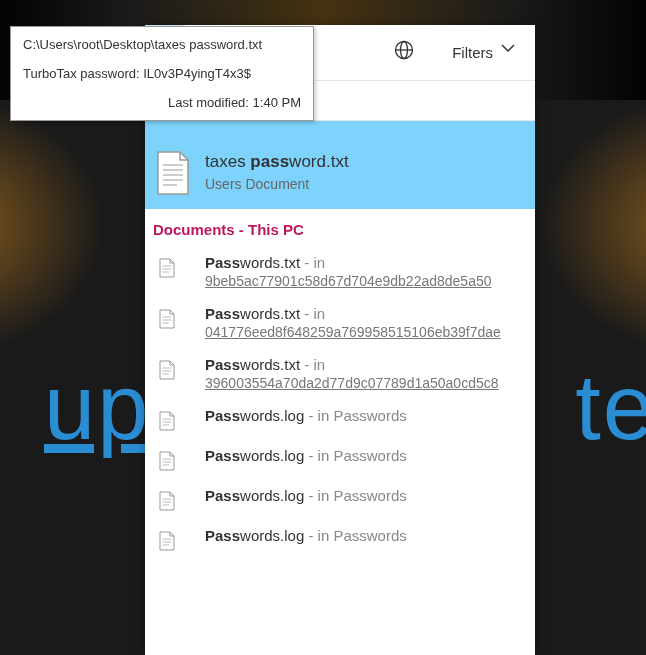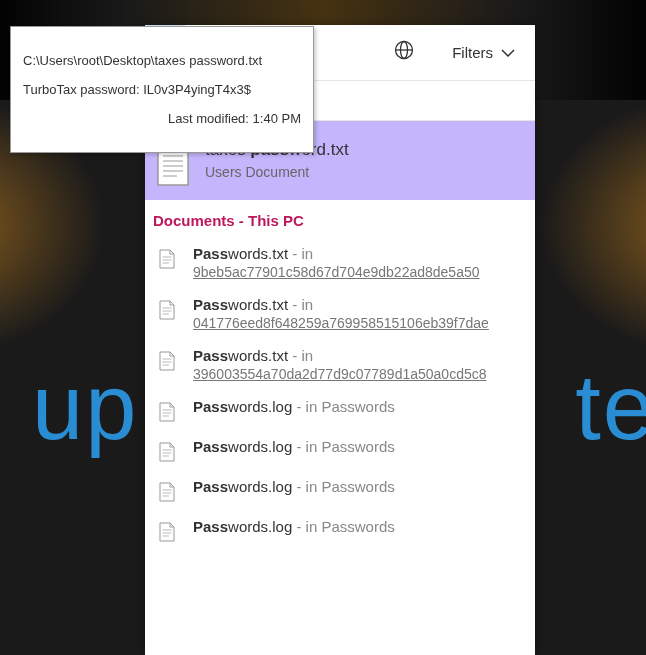--- a/index.html
+++ b/index.html
@@ -16,21 +16,21 @@
       color: #2a8dd4;
       font-size: 92px;
       font-weight: 300;
       top: 355px;
       left: 0;
       width: 100%;
       display: flex;
       justify-content: space-between;
       letter-spacing: 2px;
     }
-    .bg-text-left { margin-left: 32px; }
+    .bg-text-left { margin-left: 44px; text-decoration: underline; }
     .bg-text-right { margin-right: -10px; }
     .bg-dark-top {
       position: absolute;
       top: 0; left: 0; width: 646px; height: 100px;
       background: linear-gradient(to right, #000 0%, #1a1a1a 20%, #4a3510 50%, #1a1a1a 80%, #000 100%);
       opacity: 0.9;
     }
     .bg-amber {
       position: absolute;
       top: 95px; right: 540px; width: 320px; height: 260px;
@@ -80,44 +80,45 @@
     }
     .spacer { flex: 1; }
     .globe-icon {
       padding: 0 20px;
       font-size: 18px;
       color: #333;
       cursor: pointer;
     }
     .filters {
       display: flex;
-      align-items: center;
+      align-items: flex-start;
       padding: 0 20px 0 18px;
       font-size: 15px;
       color: #333;
       cursor: pointer;
       gap: 8px;
     }
     .chevron-down {
       width: 14px; height: 8px;
     }
     .section-header-partial {
       height: 40px;
       display: flex;
       align-items: center;
       padding-left: 6px;
       border-bottom: 1px solid #e5e5e5;
       font-size: 15px;
       color: #333;
     }
     .best-match {
       display: flex;
-      padding: 19px 12px 14px 10px;
-      background: #c4b5fd;
+      padding: 28px 12px 14px 10px;
+      background: #7dd3fc;
       gap: 14px;
+      align-items: center;
     }
     .file-icon-large {
       width: 36px; height: 44px;
       flex-shrink: 0;
       margin-top: 2px;
     }
     .best-match-text {
       display: flex; flex-direction: column;
       gap: 4px;
     }
@@ -146,37 +147,38 @@
     .file-icon-small {
       width: 16px; height: 20px;
       flex-shrink: 0;
       margin-top: 4px;
     }
     .result-item-text {
       display: flex; flex-direction: column;
       gap: 2px;
       font-size: 15px;
       color: #333;
+      margin-left: 12px;
     }
     .result-line1 .bold { font-weight: 700; }
     .result-folder {
       font-size: 14px;
       color: #777;
       word-break: break-all;
       text-decoration: underline;
     }
     .dash { color: #888; }
     .tooltip {
       position: absolute;
       top: 26px;
       left: 10px;
       width: 304px;
       background: #fff;
       border: 1px solid #999;
-      padding: 26px 12px;
+      padding: 10px 12px;
       font-size: 13px;
       color: #333;
       box-shadow: 2px 2px 4px rgba(0,0,0,0.2);
       z-index: 10;
     }
     .tooltip-line { margin-bottom: 14px; }
     .tooltip-line:last-child { margin-bottom: 0; text-align: right; }
   </style>
 </head>
 <body>

